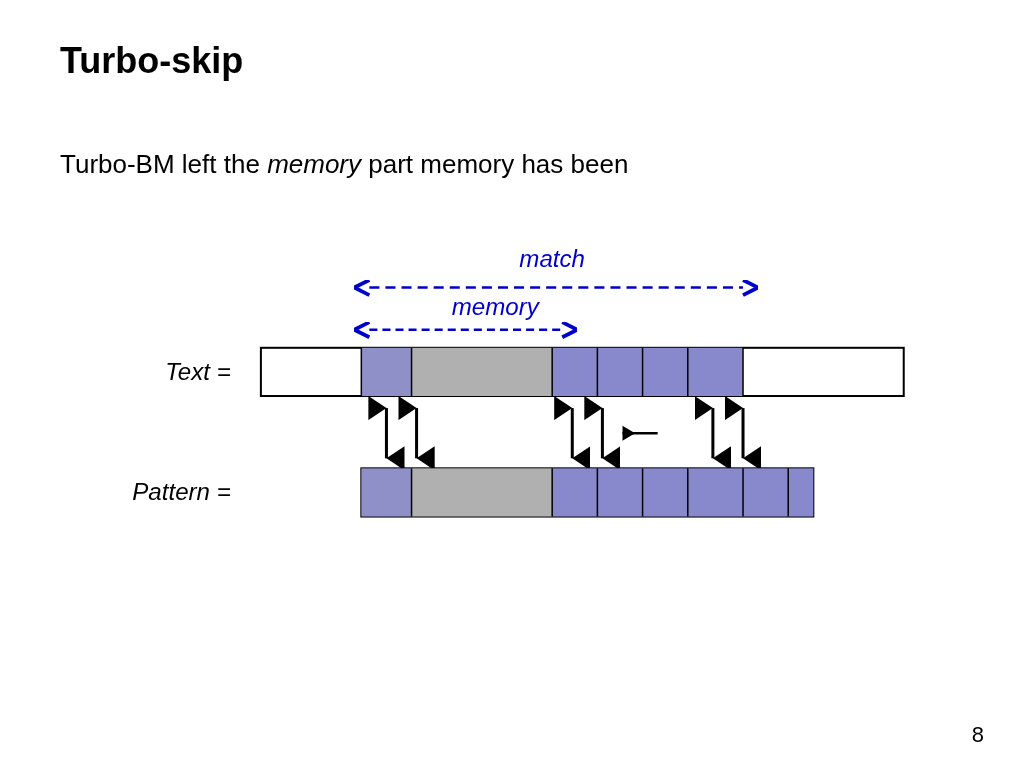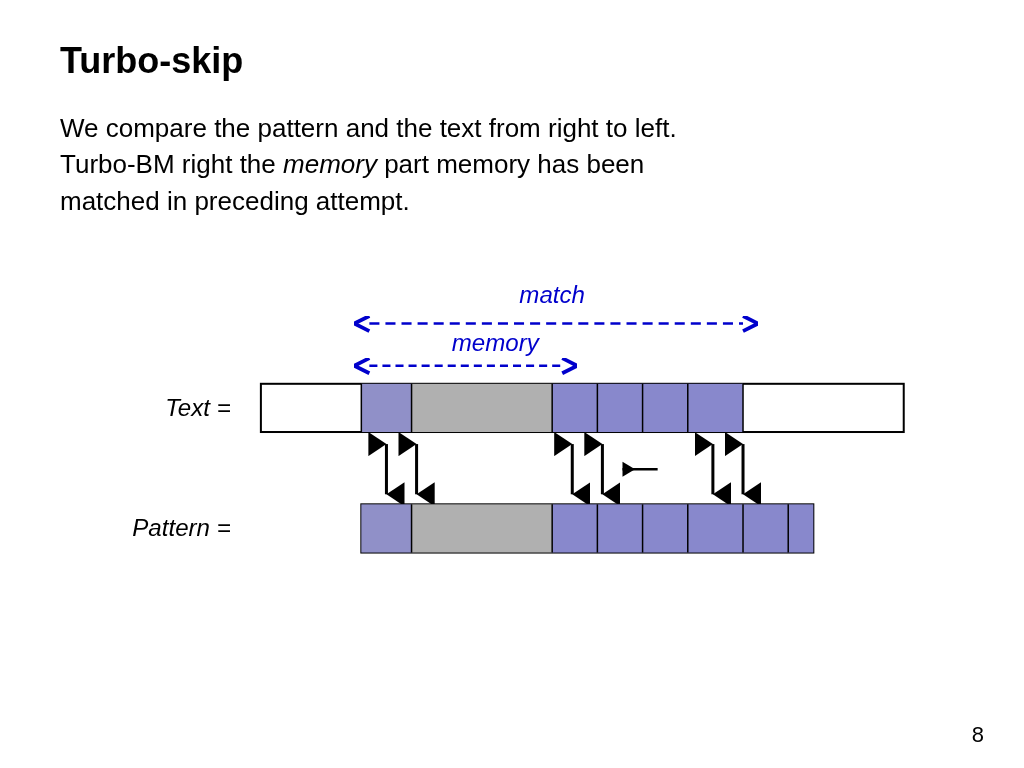--- a/index.html
+++ b/index.html
@@ -55,23 +55,22 @@
       font-size: 22px;
       font-family: Arial, sans-serif;
     }
   </style>
 </head>
 <body>
 
 <div class="slide">
   <div class="title">Turbo-skip</div>
   <div class="body-text">
-    <span>We compare the pattern and the text from right to left.</span><br>
-    <span>Turbo-BM right the </span><em>memory</em><span> part memory has been</span><br>
-    <span>matched in preceding attempt.</span>
+    <br>
+    <span>Turbo-BM left the </span><em>memory</em><span> part memory has been</span><br>
   </div>
 
   <div class="diagram-area">
     <svg class="diagram-svg" viewBox="0 0 900 320" xmlns="http://www.w3.org/2000/svg">
 
       <text x="490" y="35" font-style="italic" font-size="24" fill="#0000cc" font-family="Arial, sans-serif" text-anchor="middle">match</text>
 
       <defs>
         <marker id="arrow-left" markerWidth="8" markerHeight="8" refX="6" refY="3" orient="auto">
           <path d="M6,0 L0,3 L6,6" fill="none" stroke="#0000cc" stroke-width="1.5"></path>

